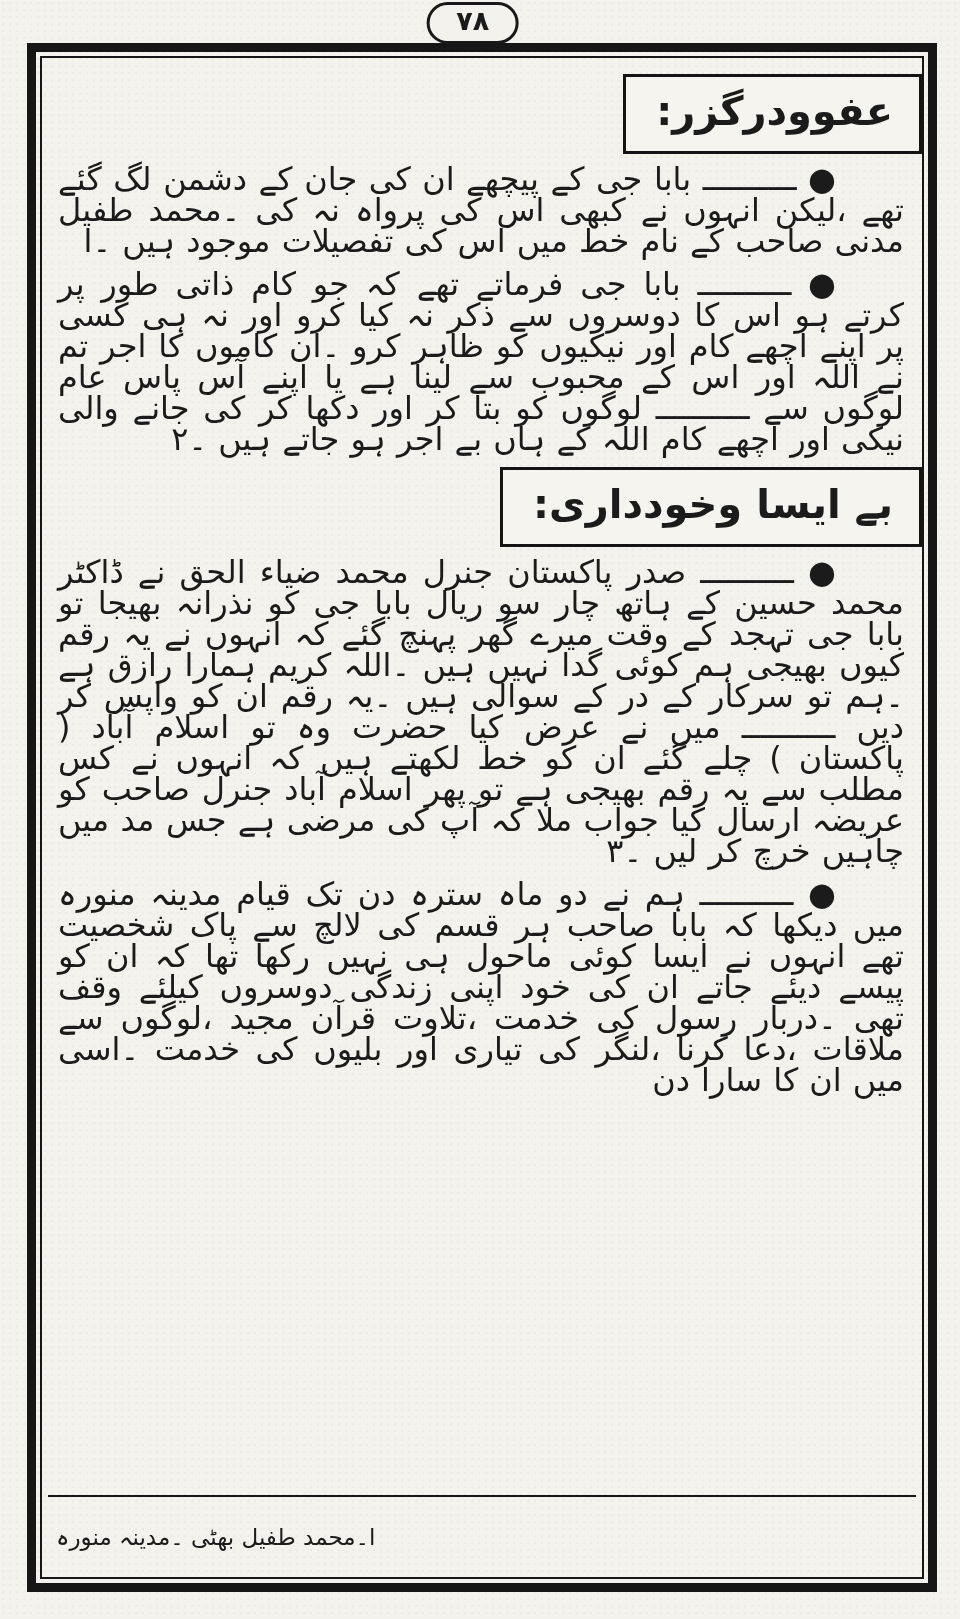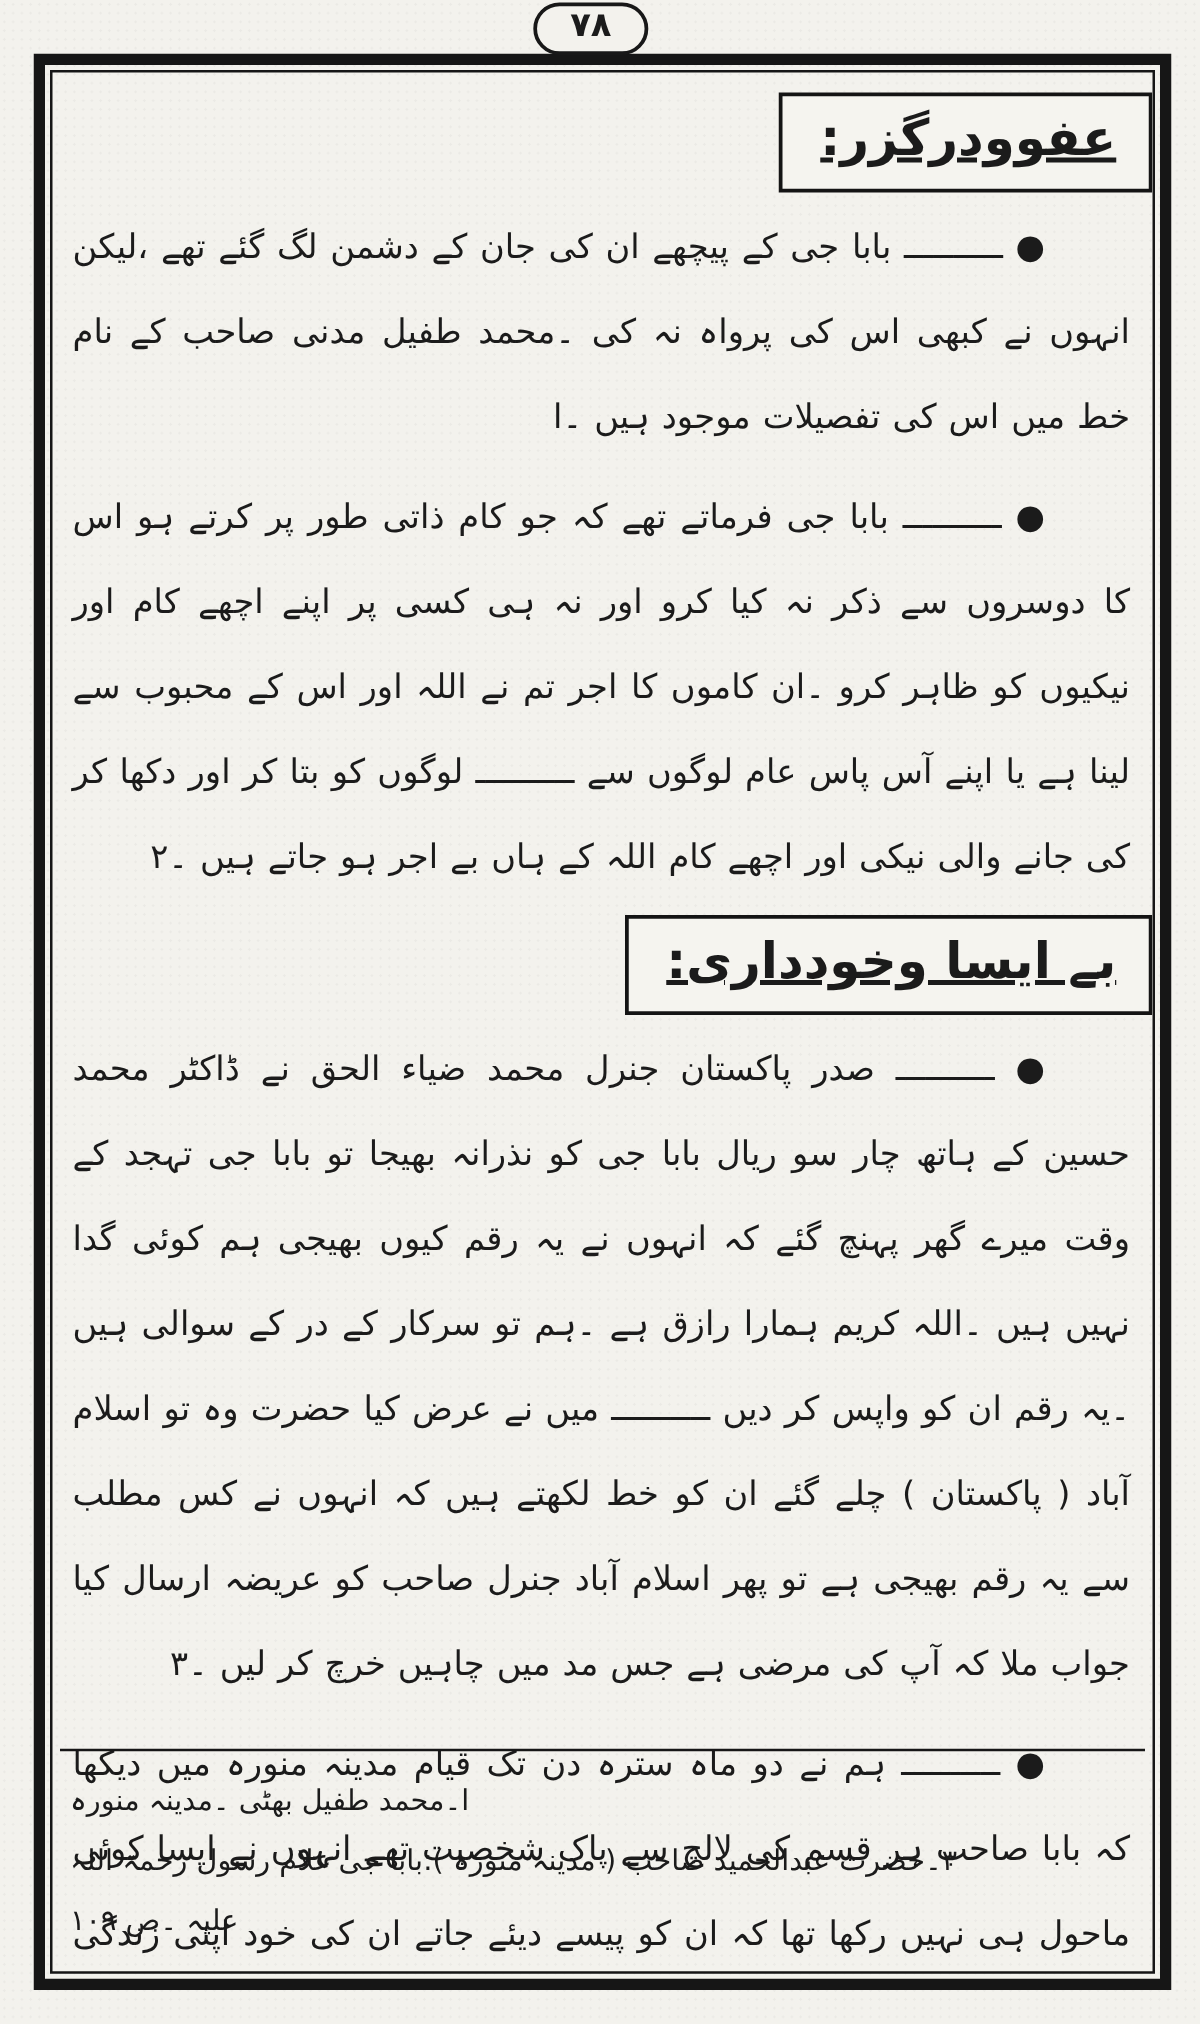--- a/index.html
+++ b/index.html
@@ -34,24 +34,23 @@
     padding:6px 8px 0 8px;
   }
   .head-box{
     width:max-content;max-width:90%;
     border:3px solid #141414;
     background:#f5f4ef;
     margin:10px -8px 10px auto; 
     padding:6px 26px 12px 30px;
     font-size:40px;font-weight:bold;line-height:56px;
     white-space:nowrap;
-    text-decoration:underline;
   }
   .para{
-    font-size:27px;line-height:68px;
+    font-size:32px;line-height:31px;
     text-align:justify;text-align-last:right;
     text-indent:68px;
     margin:8px 10px 12px 8px;
     word-spacing:1px;
   }
   .footnote-area{
     position:absolute;left:6px;right:6px;bottom:10px;
     border-top:2px solid #161616;
     padding:16px 128px 6px 8px;
     background:transparent;
@@ -79,17 +78,16 @@
     <div class="para">● ــــــــــ بابا جی فرماتے تھے کہ جو کام ذاتی طور پر کرتے ہو اس کا دوسروں سے ذکر نہ کیا کرو اور نہ ہی کسی پر اپنے اچھے کام اور نیکیوں کو ظاہر کرو ۔ان کاموں کا اجر تم نے اللہ اور اس کے محبوب سے لینا ہے یا اپنے آس پاس عام لوگوں سے ــــــــــ لوگوں کو بتا کر اور دکھا کر کی جانے والی نیکی اور اچھے کام اللہ کے ہاں بے اجر ہو جاتے ہیں ۔۲</div>
 
     <div class="head-box">
       <span>بے ایسا وخودداری:</span>
     </div>
     <div class="para">● ــــــــــ صدر پاکستان جنرل محمد ضیاء الحق نے ڈاکٹر محمد حسین کے ہاتھ چار سو ریال بابا جی کو نذرانہ بھیجا تو بابا جی تہجد کے وقت میرے گھر پہنچ گئے کہ انہوں نے یہ رقم کیوں بھیجی ہم کوئی گدا نہیں ہیں ۔اللہ کریم ہمارا رازق ہے ۔ہم تو سرکار کے در کے سوالی ہیں ۔یہ رقم ان کو واپس کر دیں ــــــــــ میں نے عرض کیا حضرت وہ تو اسلام آباد ( پاکستان ) چلے گئے ان کو خط لکھتے ہیں کہ انہوں نے کس مطلب سے یہ رقم بھیجی ہے تو پھر اسلام آباد جنرل صاحب کو عریضہ ارسال کیا جواب ملا کہ آپ کی مرضی ہے جس مد میں چاہیں خرچ کر لیں ۔۳</div>
     <div class="para">● ــــــــــ ہم نے دو ماہ سترہ دن تک قیام مدینہ منورہ میں دیکھا کہ بابا صاحب ہر قسم کی لالچ سے پاک شخصیت تھے انہوں نے ایسا کوئی ماحول ہی نہیں رکھا تھا کہ ان کو پیسے دیئے جاتے ان کی خود اپنی زندگی دوسروں کیلئے وقف تھی ۔دربار رسول کی خدمت ،تلاوت قرآن مجید ،لوگوں سے ملاقات ،دعا کرنا ،لنگر کی تیاری اور بلیوں کی خدمت ۔اسی میں ان کا سارا دن</div>
 
     <div class="footnote-area">
       <div class="footnote">ا۔محمد طفیل بھٹی ۔مدینہ منورہ</div>
-      <div class="footnote">۳۔حضرت عبدالحمید صاحب ( مدینہ منورہ ):بابا جی غلام رسول رحمۃ اللہ علیہ ۔ص ۱۰۹</div>
     </div>
 
   </div>
 </div>
 
 </body></html>

